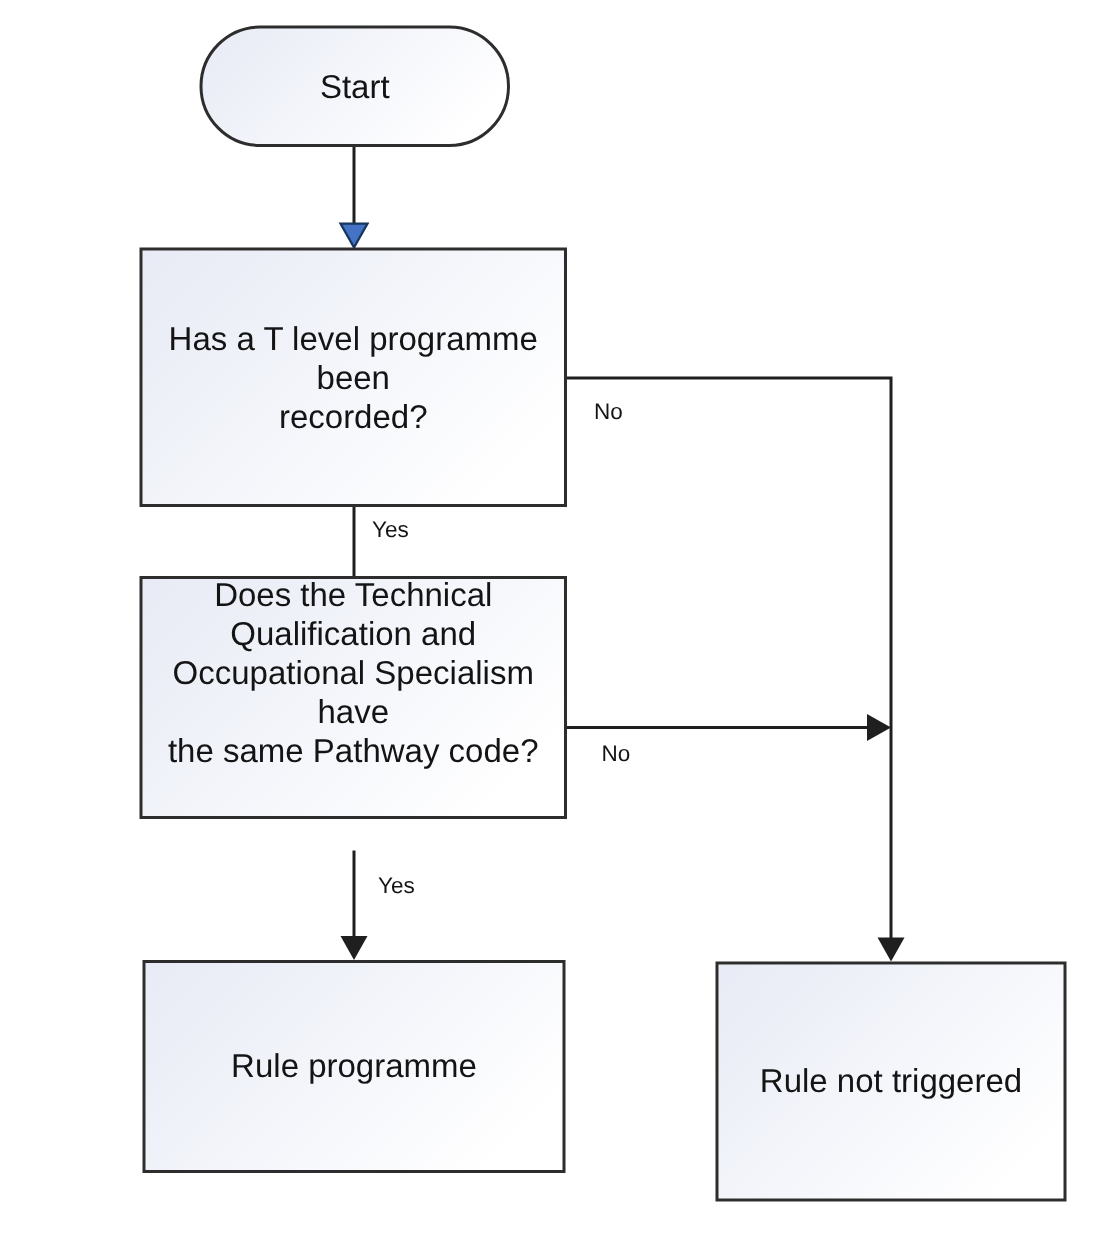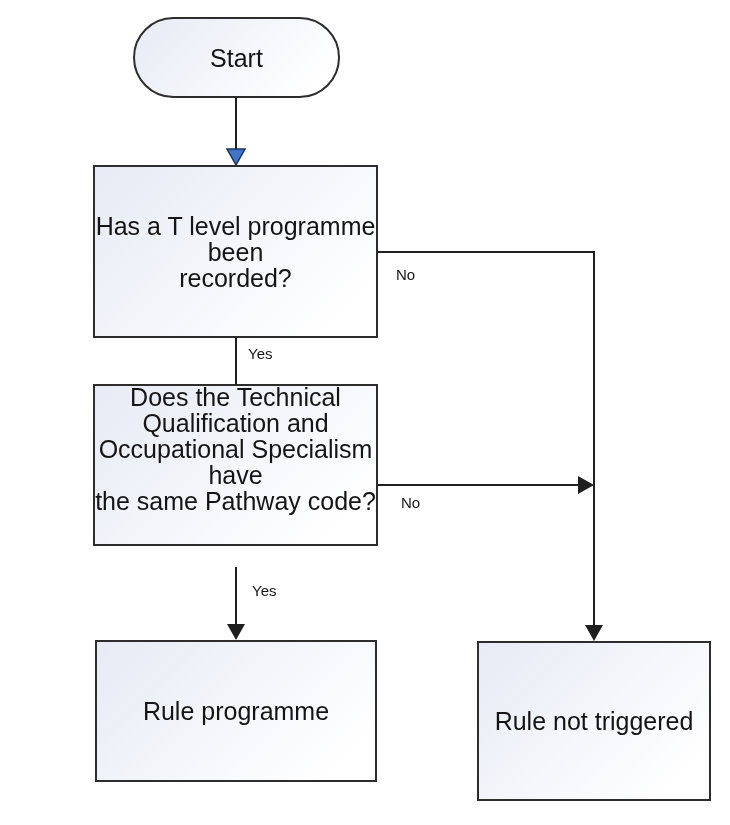--- a/index.html
+++ b/index.html
@@ -23,21 +23,21 @@
   }
   .node {
     position: absolute;
     box-sizing: border-box;
     border: 2px solid #2d2d2d;
     background: linear-gradient(135deg, #e8eaf5 0%, #f2f4fa 40%, #ffffff 88%);
     display: flex;
     align-items: center;
     justify-content: center;
     text-align: center;
-    font-size: 25px;
+    font-size: 22px;
     line-height: 26px;
   }
   .stadium {
     border-radius: 41px;
   }
   .node-label {
     white-space: pre-line;
   }
   .pad-bottom {
     padding-bottom: 32px;

